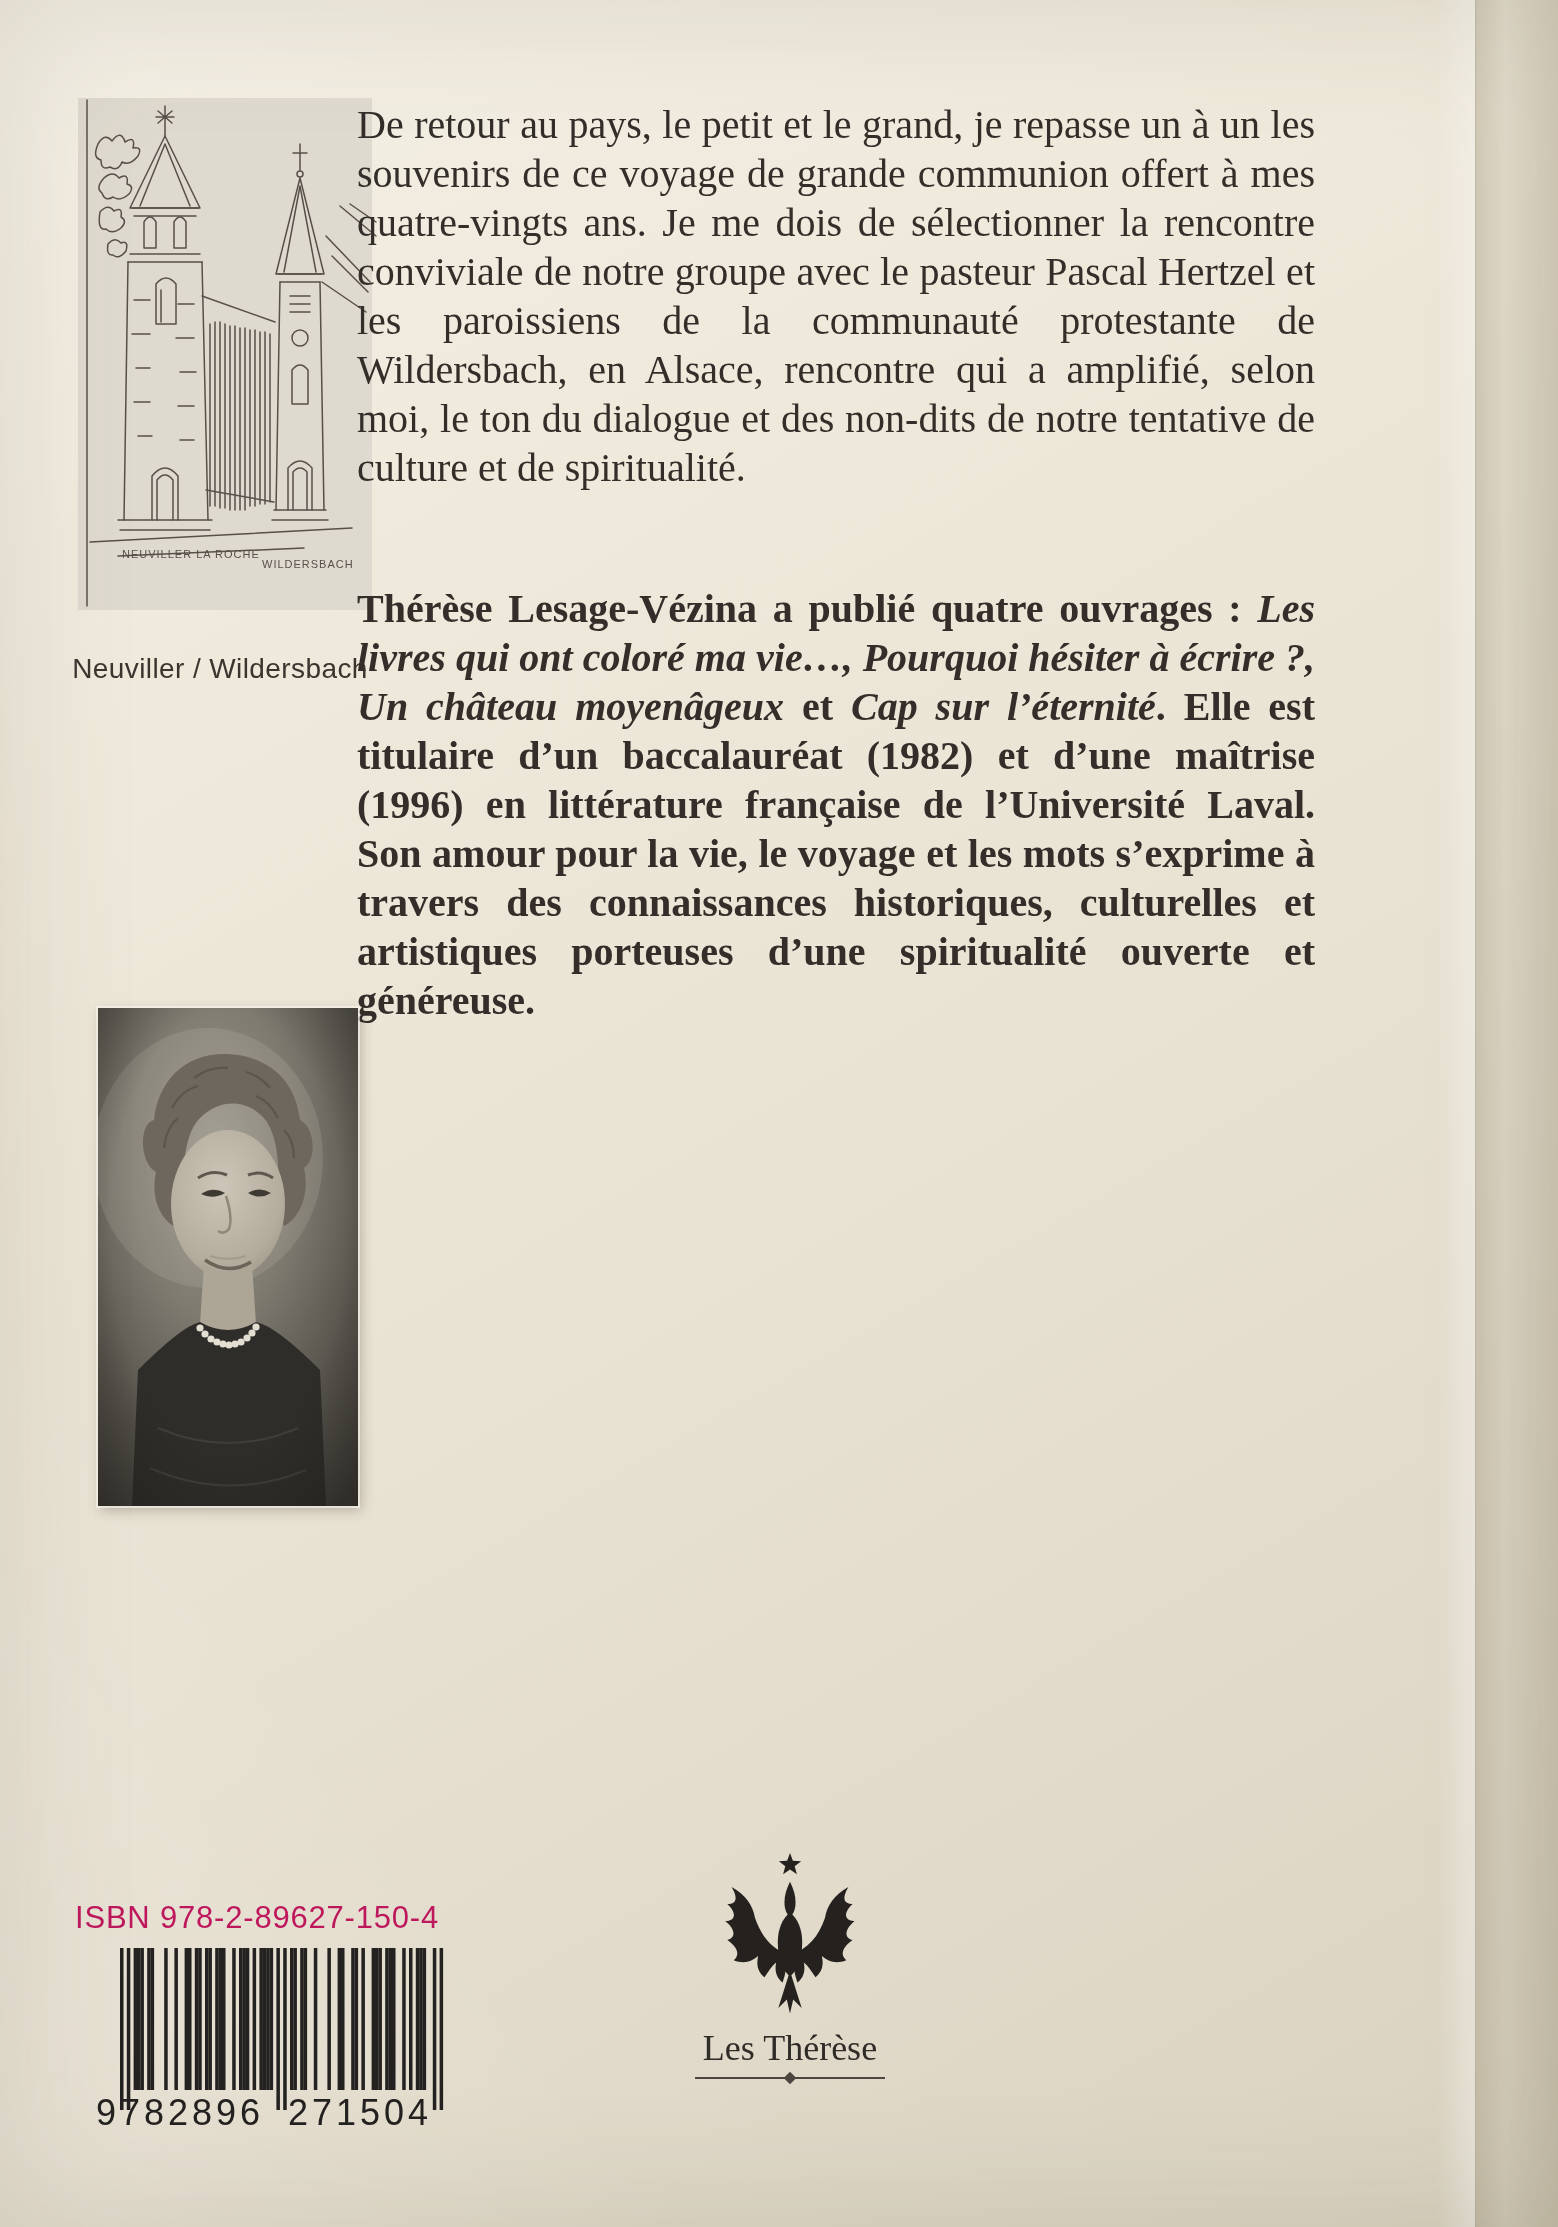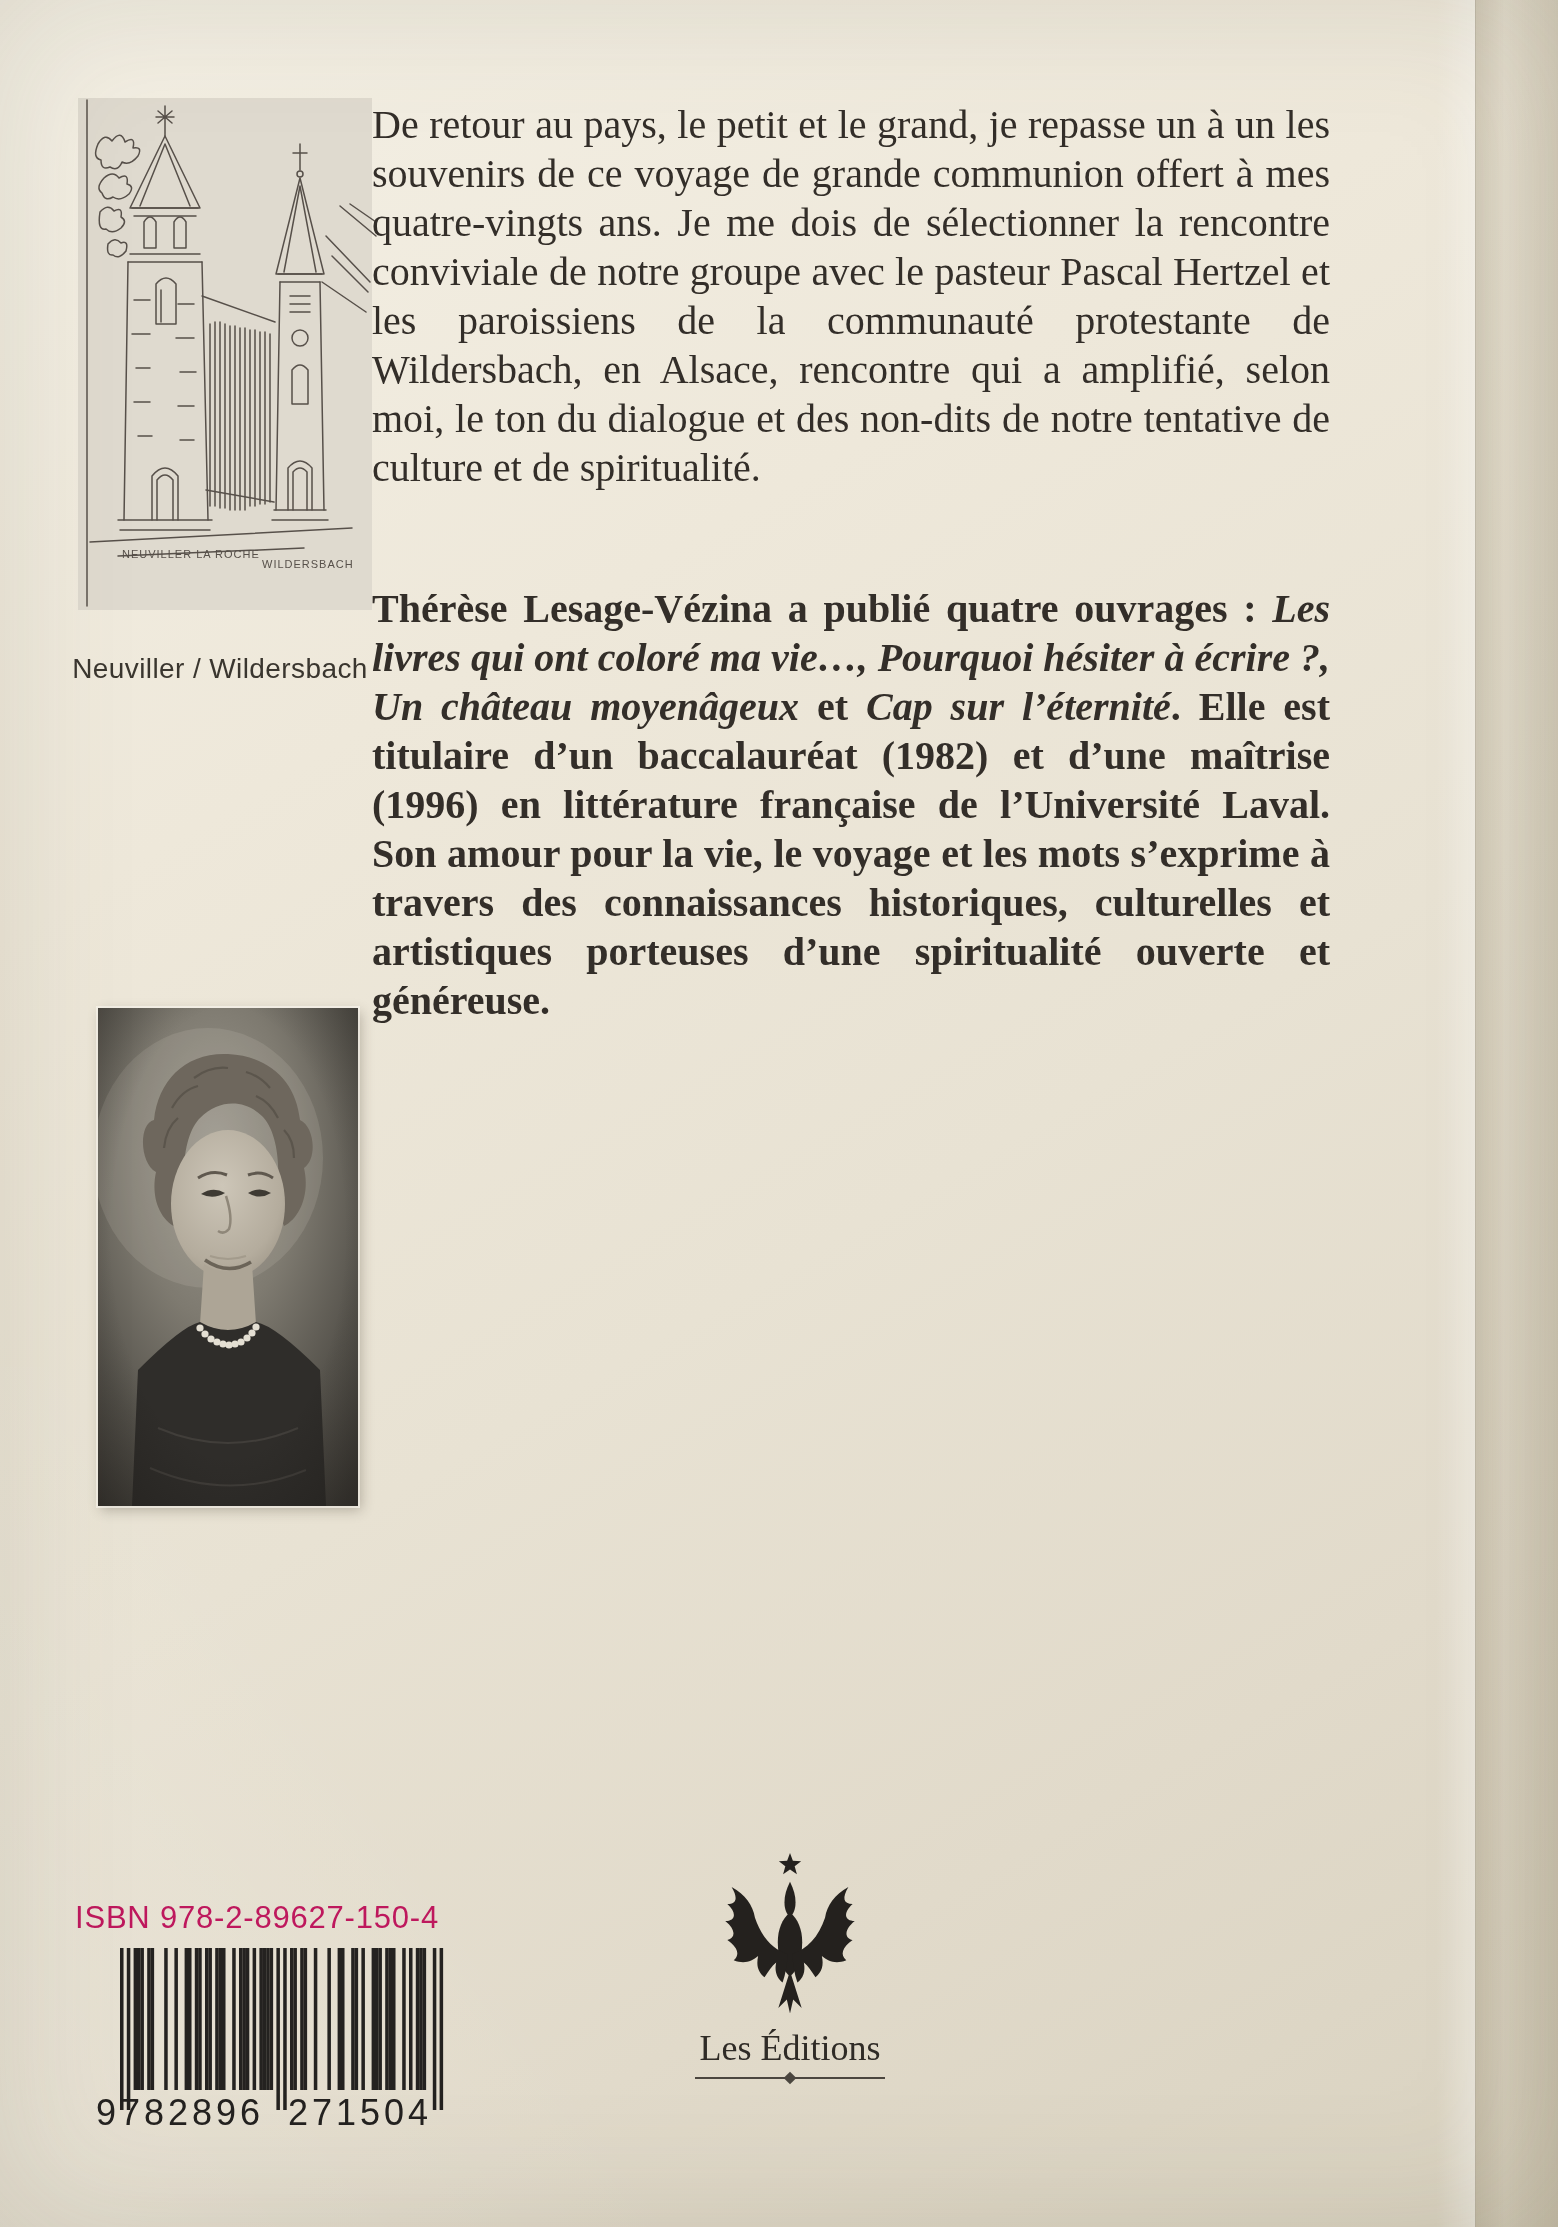--- a/index.html
+++ b/index.html
@@ -14,21 +14,21 @@
        background:linear-gradient(90deg,rgba(255,255,255,0) 0%,rgba(255,255,255,0.38) 100%);}
   .sheen-bl{position:absolute;left:-160px;bottom:-160px;width:860px;height:1020px;
        background:linear-gradient(55deg,rgba(255,255,255,0.18) 0%,rgba(255,255,255,0.06) 45%,rgba(255,255,255,0) 62%);}
   .vignette{position:absolute;inset:0;pointer-events:none;
        box-shadow:inset 0 0 140px rgba(96,84,60,0.16);}
 
   .sketch{position:absolute;left:60px;top:86px;width:320px;height:548px;}
   .sketch-caption{position:absolute;left:50px;top:653px;width:340px;text-align:center;
        font-family:"Liberation Sans",sans-serif;font-size:28px;color:#3a362f;letter-spacing:0.4px;}
 
-  .text-col{position:absolute;left:372px;top:100px;width:958px;color:#332e29;}
+  .text-col{position:absolute;left:357px;top:100px;width:958px;color:#332e29;}
   .text-col p{margin:0;font-size:40px;line-height:49px;text-align:justify;}
   .p2{margin-top:146px !important;}
   .bio{margin-top:92px !important;font-weight:bold;}
   .bio .it{font-style:italic;}
 
   .portrait{position:absolute;left:98px;top:1008px;width:260px;height:498px;
        box-shadow:0 0 0 2px rgba(250,248,240,0.65),3px 4px 12px rgba(60,50,35,0.30);}
 
   .isbn-label{position:absolute;left:75px;top:1900px;font-family:"Liberation Sans",sans-serif;
        font-size:31px;color:#be185d;letter-spacing:0.8px;}
@@ -233,19 +233,19 @@
   <svg width="170" height="172" viewBox="0 0 160 162" xmlns="http://www.w3.org/2000/svg">
     <g fill="#24211e">
       <polygon points="80,1 82.7,8.3 90.5,8.6 84.4,13.4 86.5,20.9 80,16.6 73.5,20.9 75.6,13.4 69.5,8.6 77.3,8.3"></polygon>
       <path d="M80,28 C76.5,35 74.8,41 74.8,47.5 C74.8,54 76.8,58.5 80,61 C83.2,58.5 85.2,54 85.2,47.5 C85.2,41 83.5,35 80,28 Z"></path>
       <path d="M80,57 C72.5,63 68.5,73 68.5,85 C68.5,101 74,113 80,117 C86,113 91.5,101 91.5,85 C91.5,73 87.5,63 80,57 Z"></path>
       <path d="M80,112 L69,147 L77,139 L80,152 L83,139 L91,147 Z"></path>
       <path d="M78,96 C64,92 53,80 47,62 C45,50 38,40 25,33 C31,43 30,49 21,49 C30,57 29,65 19,65 C29,73 29,81 21,83 C31,90 33,97 27,102 C37,106 44,103 50,98 C48,107 50,113 56,118 C60,112 63,107 67,104 C65,113 68,119 73,123 C76,115 77,106 78,96 Z"></path>
       <path transform="translate(160,0) scale(-1,1)" d="M78,96 C64,92 53,80 47,62 C45,50 38,40 25,33 C31,43 30,49 21,49 C30,57 29,65 19,65 C29,73 29,81 21,83 C31,90 33,97 27,102 C37,106 44,103 50,98 C48,107 50,113 56,118 C60,112 63,107 67,104 C65,113 68,119 73,123 C76,115 77,106 78,96 Z"></path>
     </g>
   </svg>
-  <div class="pub-l1">Les Éditions</div>
+  <div class="pub-l1">Les Thérèse</div>
   <div class="pub-rule">
     <span class="pub-diamond"></span>
   </div>
 </div>
 
 <div class="vignette"></div>
 
 </body></html>

